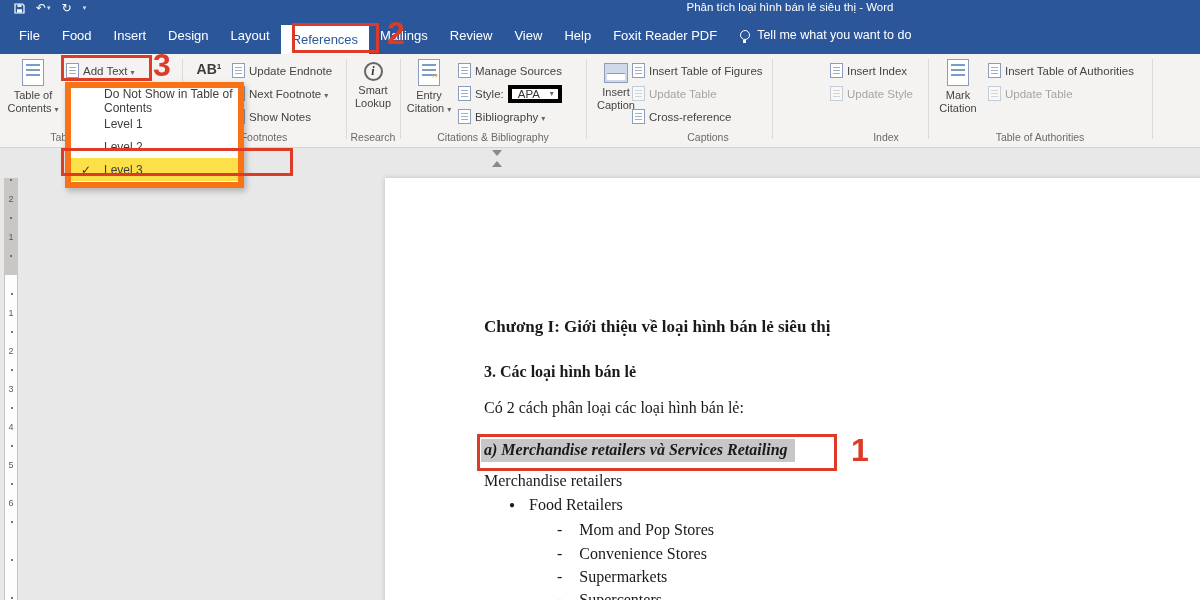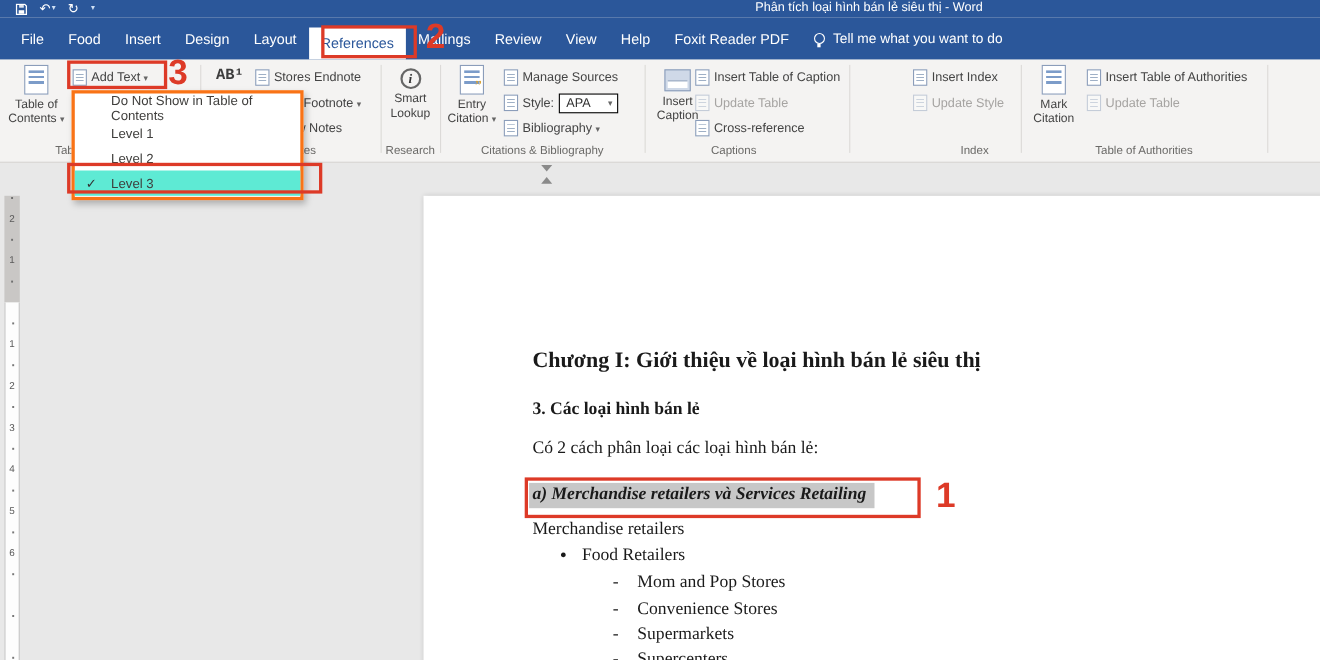--- a/index.html
+++ b/index.html
@@ -36,30 +36,30 @@
   
   .sic{width:13px;height:15px;background:#fff;border:1px solid #8b9dba;position:relative;flex:none}
   .sic::before{content:"";position:absolute;left:2px;right:2px;top:3px;height:8px;
     background:repeating-linear-gradient(to bottom,#9fb0c6 0 1px,transparent 1px 3px)}
   .bic{width:22px;height:27px;background:#fff;border:1px solid #8b9dba;position:relative;flex:none;margin-top:2px}
   .bic::before{content:"";position:absolute;left:3px;right:3px;top:4px;height:15px;
     background:repeating-linear-gradient(to bottom,#7c9cc9 0 2px,transparent 2px 5px)}
   .bic.q::after{content:"”";position:absolute;right:1px;bottom:0;font-size:14px;color:#d9a232;line-height:10px;font-family:"Liberation Serif",serif}
   .bic-cap{width:24px;height:20px;border:1px solid #8b9dba;background:#cfd9e8;position:relative;flex:none;margin-top:6px}
   .bic-cap::after{content:"";position:absolute;left:2px;right:2px;bottom:2px;height:6px;background:#fff;border-top:1px solid #8b9dba}
-  .ab1{height:23px;display:flex;align-items:center;font-size:14px;font-weight:700;color:#3d3d3d;font-family:Liberation Mono, monospace}
+  .ab1{height:23px;display:flex;align-items:center;font-size:14px;font-weight:700;color:#3d3d3d;font-family:Liberation Sans, sans-serif}
   .ilk{width:19px;height:19px;border:2px solid #666;border-radius:50%;display:flex;align-items:center;justify-content:center;margin-top:5px}
   .ilk::before{content:"i";font-family:"Liberation Serif",serif;font-style:italic;font-weight:700;font-size:12px;color:#333}
-  .combo{display:flex;align-items:center;justify-content:space-between;border:1px solid #000000;background:#fff;height:18px;padding:0 4px 0 6px;font-size:11.5px;color:#333;min-width:54px;cursor:pointer}
+  .combo{display:flex;align-items:center;justify-content:space-between;border:4px solid #000000;background:#fff;height:18px;padding:0 4px 0 6px;font-size:11.5px;color:#333;min-width:54px;cursor:pointer}
   .combo::after{content:"▾";font-size:8px;color:#666;margin-left:5px}
 
   
-  .menu{position:absolute;left:65px;top:82px;width:211px;background:#fff;border:3px solid #f97316;box-shadow:2px 3px 6px rgba(0,0,0,.25);z-index:30;padding:1px 0}
+  .menu{position:absolute;left:65px;top:82px;width:179px;background:#fff;border:6px solid #f97316;box-shadow:2px 3px 6px rgba(0,0,0,.25);z-index:30;padding:1px 0}
   .mi{height:23px;display:flex;align-items:center;padding-left:33px;font-size:12px;color:#3f3e3c;position:relative;cursor:pointer}
-  .mi.checked{background:#5eead4}
+  .mi.checked{background:#fde047}
   .mi.checked::before{content:"✓";position:absolute;left:10px;font-size:12px;color:#333}
 
   
   .rulerbar{position:absolute;left:0;top:148px;width:100%;height:22px;background:#e8e8e8;z-index:2}
   .tabsel{position:absolute;left:4px;top:150px;width:16px;height:16px;background:#fbfbfa;border:1px solid #9f9d9b;color:#555;font-size:10px;font-weight:700;display:flex;align-items:center;justify-content:center;cursor:pointer}
   .tabsel::before{content:"L"}
   .hstrip{position:absolute;top:152px;height:14px}
   .h-margin{background-color:#c9c7c5;background-image:radial-gradient(circle,#6f6f6f 0.9px,transparent 1.2px);background-size:38px 14px;background-position:-1px 0}
   .h-text{background-color:#fdfdfd;border-top:1px solid #c4c4c4;border-bottom:1px solid #c4c4c4;background-image:radial-gradient(circle,#777 0.9px,transparent 1.2px);background-size:38px 14px;background-position:0 0}
   .tick{position:absolute;font-size:9px;color:#5a5a5a;line-height:9px}
@@ -69,21 +69,21 @@
   .im::before{content:"";position:absolute;top:0;left:0;border-left:5.5px solid transparent;border-right:5.5px solid transparent;border-top:6px solid #8a8a8a}
   .im::after{content:"";position:absolute;bottom:0;left:0;border-left:5.5px solid transparent;border-right:5.5px solid transparent;border-bottom:6px solid #8a8a8a}
 
   
   .docarea{position:absolute;left:0;top:170px;width:1200px;height:430px;background:#e8e8e8;overflow:hidden;z-index:1}
   .vstrip{position:absolute;left:4px;width:14px}
   .v-margin{top:8px;height:97px;background-color:#c9c7c5;background-image:radial-gradient(circle,#6f6f6f 0.9px,transparent 1.2px);background-size:14px 38px;background-position:0 -17px}
   .v-text{top:105px;height:325px;background-color:#fdfdfd;border-left:1px solid #c4c4c4;border-right:1px solid #c4c4c4;background-image:radial-gradient(circle,#777 0.9px,transparent 1.2px);background-size:14px 38px;background-position:0 0}
   .page{position:absolute;left:385px;top:8px;width:830px;height:500px;background:#fff;box-shadow:0 0 5px rgba(0,0,0,.18)}
   .doc{font-family:"Liberation Serif","DejaVu Serif",serif;color:#1a1a1a;position:absolute;white-space:nowrap}
-  .h1{font-size:20px;font-weight:700}
+  .h1{font-size:17px;font-weight:700}
   .h2{font-size:16px;font-weight:700}
   .p{font-size:16px}
   .hl{background:#c7c7c7;font-size:16px;font-weight:700;font-style:italic;padding:2px 7px 3px 3px;display:inline-block}
   .bullet::before{content:"●";font-size:10px;margin-right:14px;position:relative;top:-2px}
   .dash::before{content:"-";margin-right:17px}
 
   
   .redbox{position:absolute;border:3px solid #dd3a27;z-index:40;pointer-events:none}
   .ann{position:absolute;color:#dd3a27;font-size:32px;font-weight:700;z-index:41;line-height:34px;pointer-events:none}
 </style>
@@ -147,21 +147,21 @@
     </div>
     <div class="grp-label" style="left:0;width:182px">Table of Contents</div>
     <div class="vsep" style="left:182px"></div>
 
     <div class="bigbtn" style="left:186px;width:46px">
       <span class="ab1">AB¹</span>
       <span class="lbl">Insert Footnote</span>
     </div>
     <div class="row r1" style="left:232px">
       <span class="sic"></span>
-      <span>Stores Endnote</span>
+      <span>Update Endnote</span>
     </div>
     <div class="row r2" style="left:232px">
       <span class="sic"></span>
       <span class="dd">Next Footnote</span>
     </div>
     <div class="row r3" style="left:232px">
       <span class="sic"></span>
       <span>Show Notes</span>
     </div>
     <div class="grp-label" style="left:182px;width:164px">Footnotes</div>
@@ -195,31 +195,31 @@
     </div>
     <div class="grp-label" style="left:400px;width:186px">Citations &amp; Bibliography</div>
     <div class="vsep" style="left:586px"></div>
 
     <div class="bigbtn" style="left:590px;width:52px">
       <span class="bic-cap"></span>
       <span class="lbl">Insert Caption</span>
     </div>
     <div class="row r1" style="left:632px">
       <span class="sic"></span>
-      <span>Insert Table of Caption</span>
+      <span>Insert Table of Figures</span>
     </div>
     <div class="row r2 dis" style="left:632px">
       <span class="sic"></span>
       <span>Update Table</span>
     </div>
     <div class="row r3" style="left:632px">
       <span class="sic"></span>
       <span>Cross-reference</span>
     </div>
-    <div class="grp-label" style="left:574px;width:186px">Captions</div>
+    <div class="grp-label" style="left:615px;width:186px">Captions</div>
     <div class="vsep" style="left:772px"></div>
 
     <div class="row r1" style="left:830px">
       <span class="sic"></span>
       <span>Insert Index</span>
     </div>
     <div class="row r2 dis" style="left:830px">
       <span class="sic"></span>
       <span>Update Style</span>
     </div>

